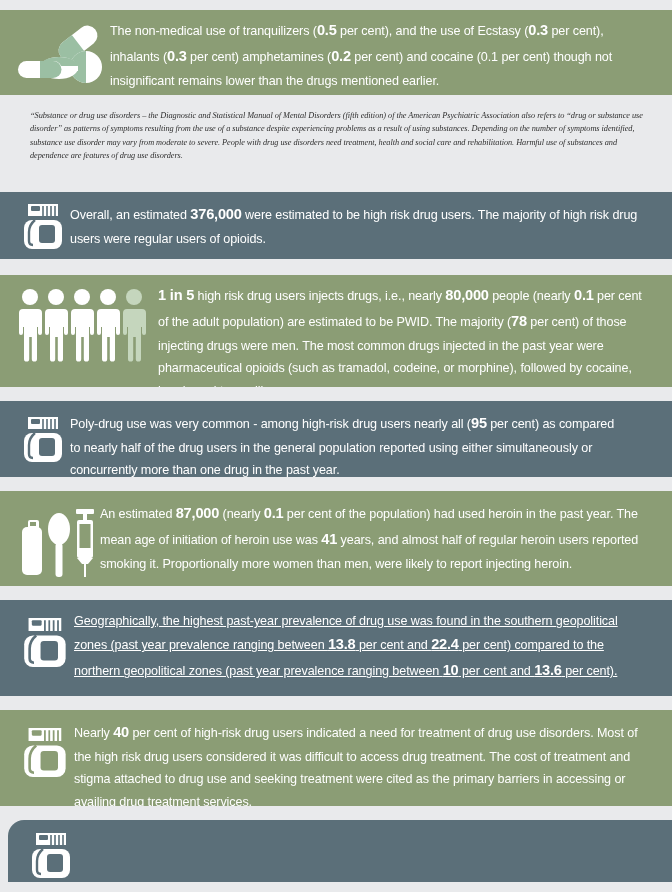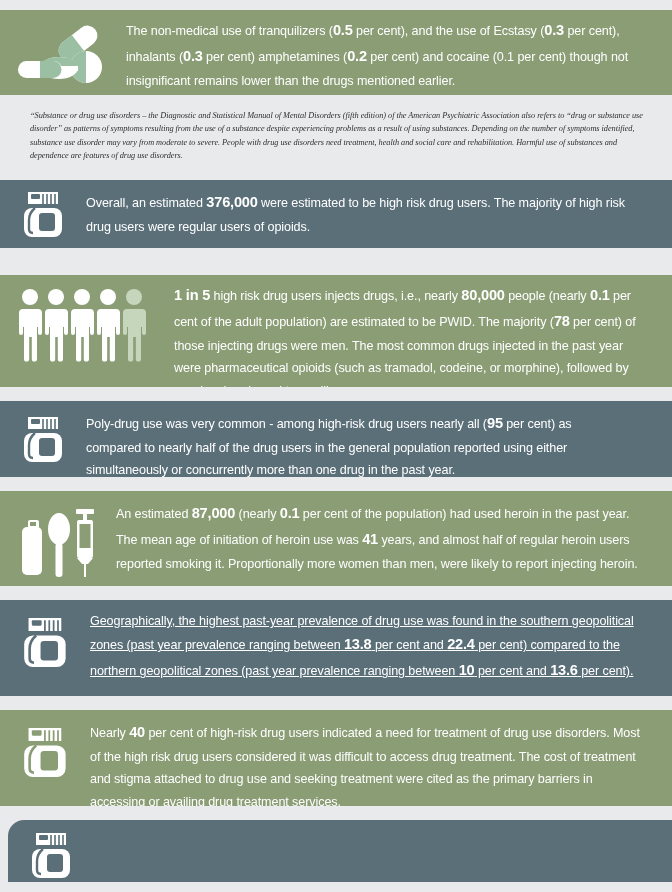--- a/index.html
+++ b/index.html
@@ -24,21 +24,20 @@
 
   
   .panel {
     position: absolute;
     left: 0;
     width: 672px;
     box-sizing: border-box;
     display: flex;
     align-items: flex-start;
     color: #ffffff;
-    gap: 16px;
   }
   .panel.green   { background: #8b9d75; }
   .panel.slate   { background: #5b6f79; }
 
   .panel .icon-wrap {
     flex: 0 0 auto;
     display: flex;
     align-items: center;
     justify-content: center;
   }
@@ -128,21 +127,21 @@
         </g>
       </svg>
     </div>
     <div class="body">The non-medical use of tranquilizers (<b>0.5</b> per cent), and the use of Ecstasy (<b>0.3</b> per cent), inhalants (<b>0.3</b> per cent) amphetamines (<b>0.2</b> per cent) and cocaine (0.1 per cent) though not insignificant remains lower than the drugs mentioned earlier.</div>
   </div>
 
   <div class="footnote" style="top:95px; height:86px;">
     <p>“Substance or drug use disorders – the Diagnostic and Statistical Manual of Mental Disorders (fifth edition) of the American Psychiatric Association also refers to “drug or substance use disorder” as patterns of symptoms resulting from the use of a substance despite experiencing problems as a result of using substances. Depending on the number of symptoms identified, substance use disorder may vary from moderate to severe. People with drug use disorders need treatment, health and social care and rehabilitation. Harmful use of substances and dependence are features of drug use disorders.</p>
   </div>
 
-  <div class="panel slate" id="panel-1" style="top: 180px; height: 68px; padding: 10px 28px 10px 18px; background: rgb(91, 111, 121);">
+  <div class="panel slate" id="panel-1" style="top: 192px; height: 68px; padding: 10px 28px 10px 18px; background: rgb(91, 111, 121);">
     <div class="icon-wrap" style="width:52px; height:48px;">
       <svg class="icn" width="44" height="46" viewBox="0 0 44 46">
         <g fill="#ffffff">
           <path d="M6 1 h30 v12 h-30 z"></path>
           <rect x="9" y="3" width="9" height="5" rx="1" fill="#5b6f79"></rect>
           <path d="M21 3 v10 M25 3 v10 M29 3 v10 M33 3 v10" stroke="#5b6f79" stroke-width="1.6"></path>
           <path d="M10 17 h22 a8 8 0 0 1 8 8 v13 a8 8 0 0 1 -8 8 h-22 a8 8 0 0 1 -8 -8 v-13 a8 8 0 0 1 8 -8 z"></path>
           <path d="M13 17 q-6 5 -6 12 v9 q0 4 4 4" stroke="#5b6f79" stroke-width="2.4" fill="none"></path>
           <rect x="17" y="22" width="16" height="18" rx="3" fill="#5b6f79"></rect>
         </g>

